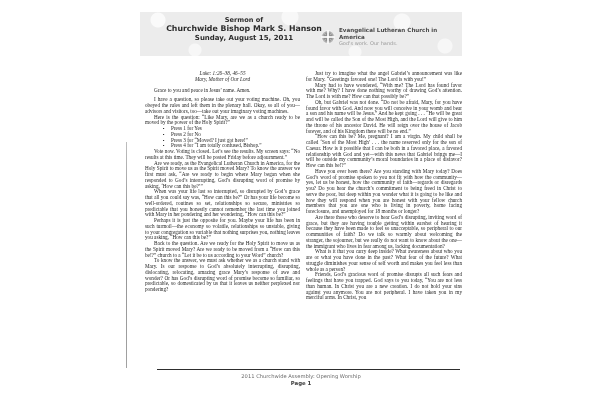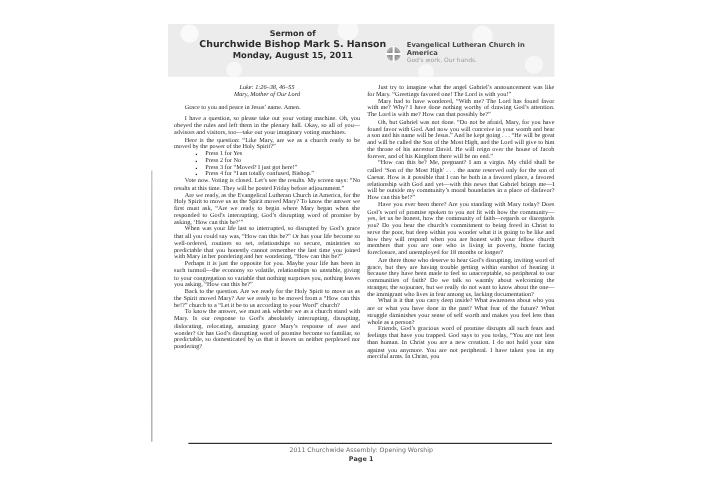--- a/index.html
+++ b/index.html
@@ -14,21 +14,20 @@
   .header-band{
     position:absolute;left:140px;top:12px;width:322px;height:44px;
     background:
       radial-gradient(circle 11px at 18px 8px,  #fafafa 0 7px, transparent 8px),
       radial-gradient(circle 10px at 55px 38px, #f7f7f7 0 6px, transparent 7px),
       radial-gradient(circle 12px at 150px 5px,  #f8f8f8 0 8px, transparent 9px),
       radial-gradient(circle 9px  at 215px 40px,#f7f7f7 0 6px, transparent 7px),
       radial-gradient(circle 12px at 262px 10px,#f8f8f8 0 8px, transparent 9px),
       radial-gradient(circle 10px at 305px 34px,#f7f7f7 0 7px, transparent 8px),
       #ececec;
-    margin-top: 8px;
   }
   .title-block{
     position:absolute;left:6px;top:4px;width:196px;text-align:center;
     font-family:"DejaVu Sans", sans-serif;font-weight:bold;color:#2d2d2d;
   }
   .title-line1{font-size:6.6px;line-height:8.4px;}
   .title-line2{font-size:7.8px;line-height:9.2px;}
   .title-line3{font-size:7.0px;line-height:9.0px;}
   .logo-row{
     position:absolute;left:181px;top:15px;display:flex;align-items:center;gap:4px;
@@ -66,21 +65,21 @@
 </style>
 </head>
 <body>
 
 <div class="page">
 
   <div class="header-band">
     <div class="title-block">
       <div class="title-line1">Sermon of</div>
       <div class="title-line2">Churchwide Bishop Mark S. Hanson</div>
-      <div class="title-line3">Monday, August 15, 2011</div>
+      <div class="title-line3">Sunday, August 15, 2011</div>
     </div>
     <div class="logo-row">
       <svg class="logo-mark" viewBox="0 0 20 20">
         <circle cx="10" cy="10" r="9" fill="#a9a9a9"></circle>
         <circle cx="10" cy="10" r="6.2" fill="#8f8f8f"></circle>
         <rect x="8.8" y="0.5" width="2.4" height="19" fill="#ffffff"></rect>
         <rect x="0.5" y="8.8" width="19" height="2.4" fill="#ffffff"></rect>
         <circle cx="10" cy="10" r="9" fill="none" stroke="#ffffff" stroke-width="0.8"></circle>
         <path d="M5 5 L7 7 M15 5 L13 7 M5 15 L7 13 M15 15 L13 13" stroke="#dcdcdc" stroke-width="0.8"></path>
       </svg>

